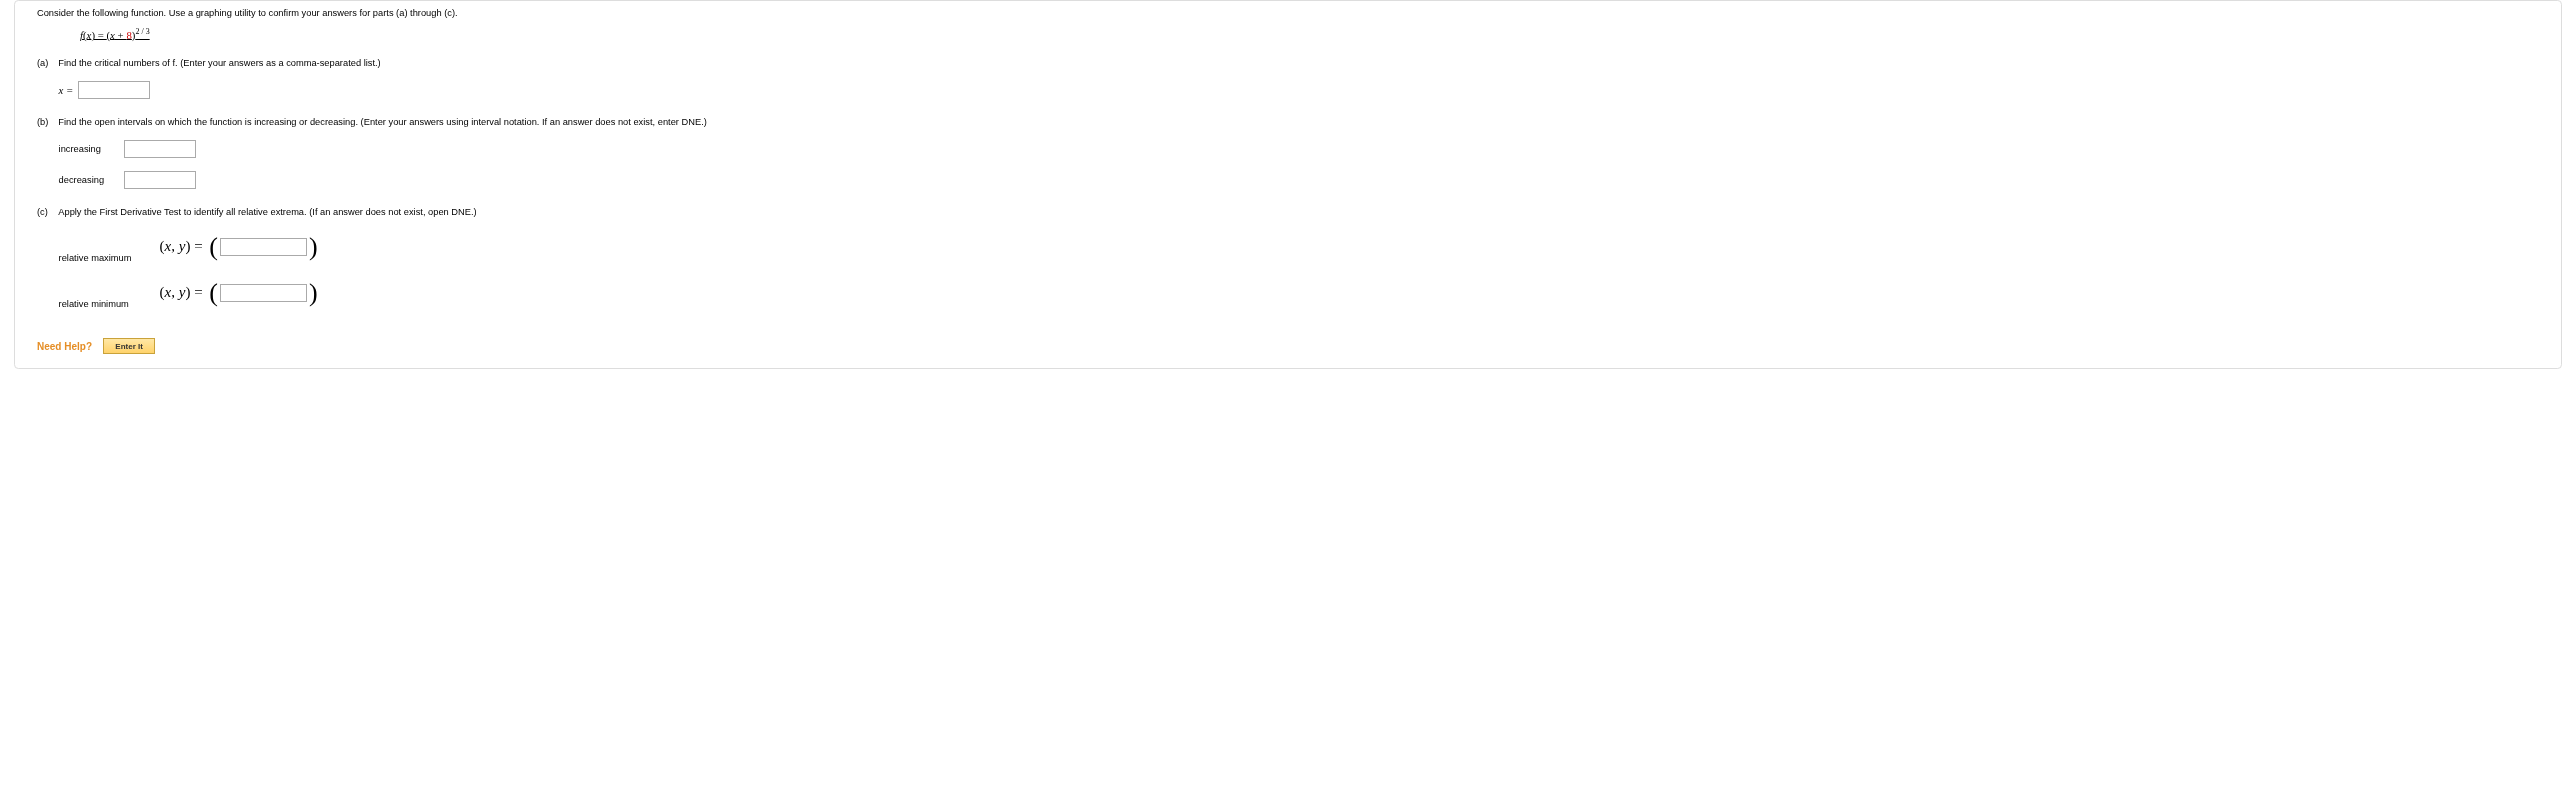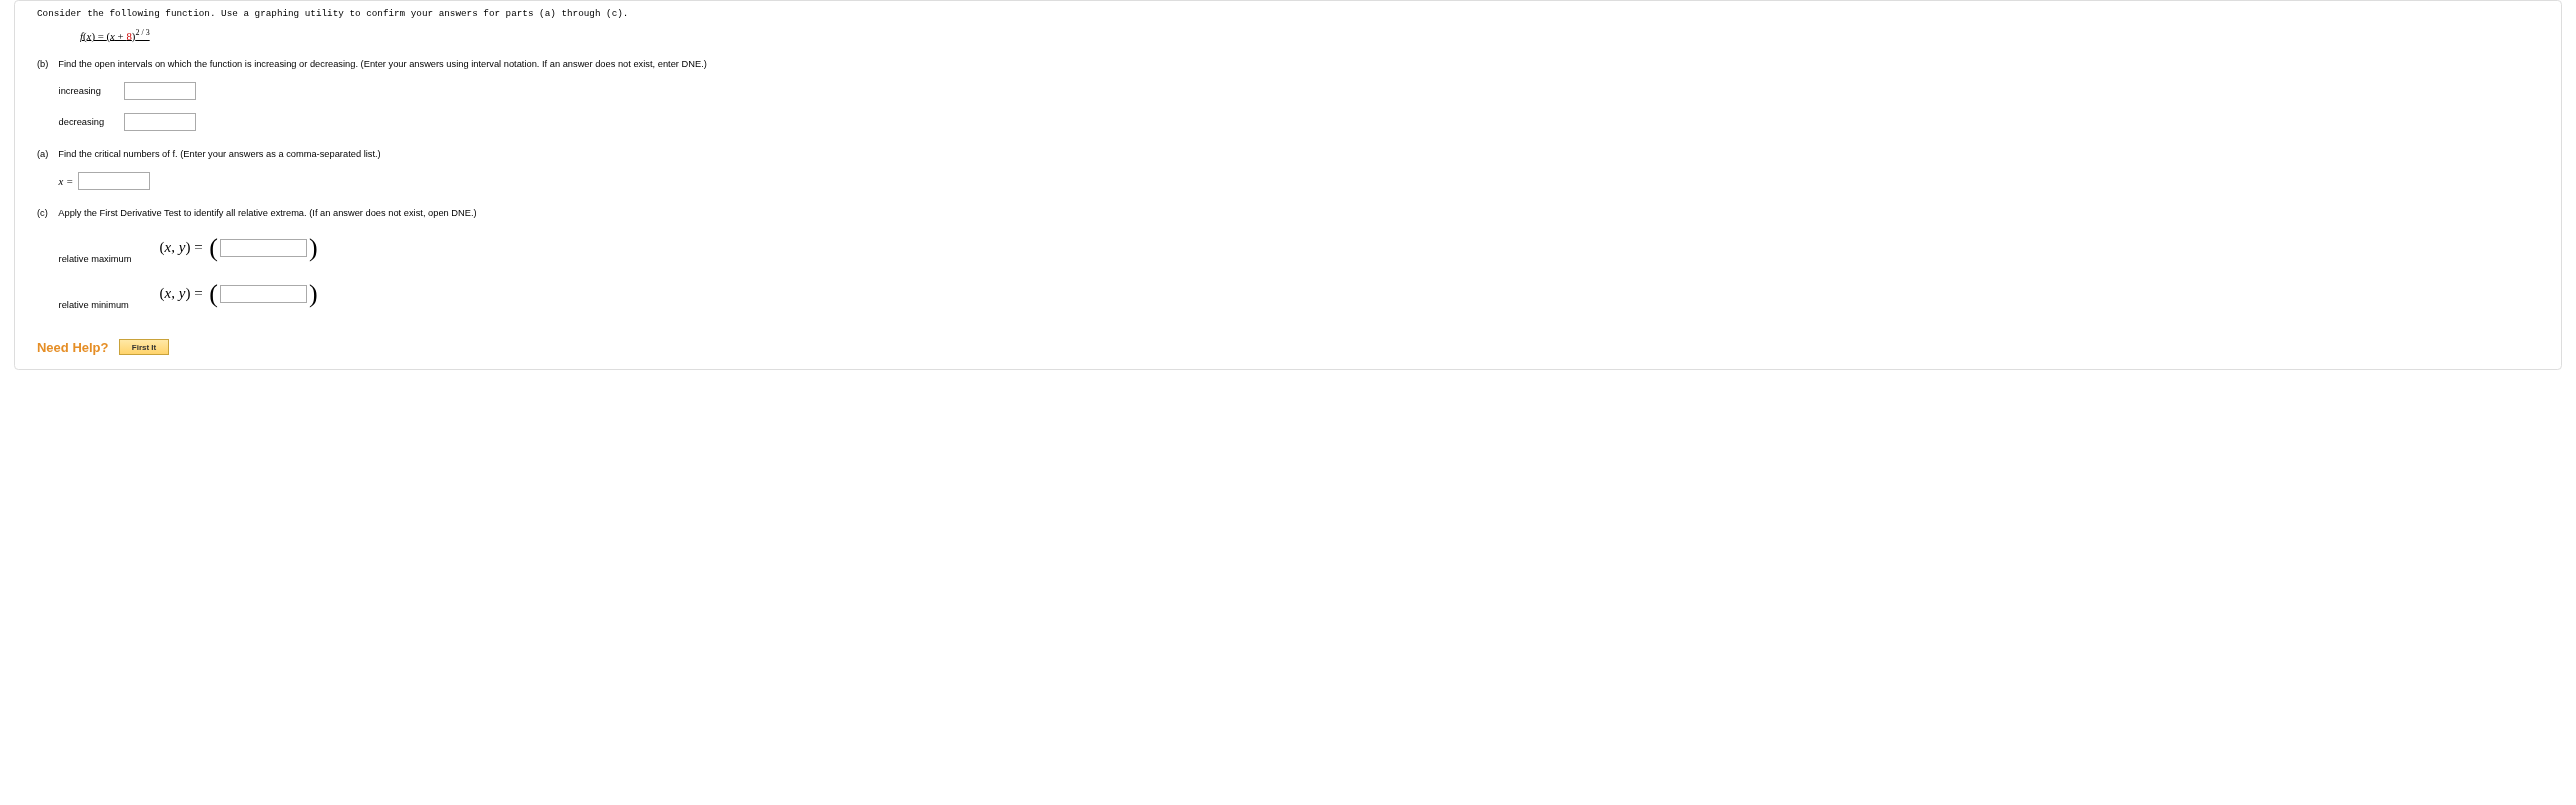--- a/index.html
+++ b/index.html
@@ -11,21 +11,20 @@
     background: #fff;
   }
   .container {
     border: 0.7px solid #ddd;
     border-radius: 4.3px;
     margin: 0 14.4px 14.4px 14.4px;
     padding: 7.2px 21.6px 14.4px 21.6px;
   }
   .intro {
     margin: 0 0 8.6px 0;
-    font-family: Liberation Mono, monospace;
   }
   .func-line {
     margin: 0 0 14.4px 43px;
     font-family: 'Times New Roman', serif;
     font-size: 10.8px;
     text-decoration: underline;
   }
   .func-line .fx { font-style: italic; }
   .func-line .red { color: #cc0000; }
   .func-line sup { font-size: 8px; vertical-align: super; }
@@ -85,21 +84,21 @@
     font-weight: 300;
   }
   .need-help {
     margin-top: 29px;
     display: flex;
     align-items: center;
   }
   .need-help-label {
     color: #e58e26;
     font-weight: bold;
-    font-size: 13px;
+    font-size: 10px;
     margin-right: 10.8px;
     font-family: Arial, sans-serif;
   }
   .read-it {
     background: linear-gradient(#ffe8a6, #ffd36b);
     border: 0.7px solid #c9a23a;
     font-size: 8px;
     font-weight: bold;
     padding: 2.2px 11.5px;
     cursor: pointer;
@@ -111,37 +110,37 @@
 
 <div class="container">
 
   <p class="intro">Consider the following function. Use a graphing utility to confirm your answers for parts (a) through (c).</p>
 
   <div class="func-line">
     <span class="fx">f</span>(<span class="fx">x</span>) = <span>(</span><span class="fx">x</span><span> + </span><span class="red">8</span><span>)</span><sup>2 / 3</sup>
   </div>
 
   <div class="part">
+    <span class="part-label">(a)</span>
+    <span class="part-body">Find the critical numbers of f. (Enter your answers as a comma-separated list.)</span>
+    <div class="answer-row">
+      <span class="lbl xlbl">x =</span>
+      <input class="ans" type="text" style="">
+    </div>
+  </div>
+
+  <div class="part">
     <span class="part-label">(b)</span>
     <span class="part-body">Find the open intervals on which the function is increasing or decreasing. (Enter your answers using interval notation. If an answer does not exist, enter DNE.)</span>
     <div class="answer-row">
       <span class="lbl">increasing</span>
       <input class="ans" type="text" style="">
     </div>
     <div class="answer-row">
       <span class="lbl">decreasing</span>
-      <input class="ans" type="text" style="">
-    </div>
-  </div>
-
-  <div class="part">
-    <span class="part-label">(a)</span>
-    <span class="part-body">Find the critical numbers of f. (Enter your answers as a comma-separated list.)</span>
-    <div class="answer-row">
-      <span class="lbl xlbl">x =</span>
       <input class="ans" type="text" style="">
     </div>
   </div>
 
   <div class="part">
     <span class="part-label">(c)</span>
     <span class="part-body">Apply the First Derivative Test to identify all relative extrema. (If an answer does not exist, open DNE.)</span>
 
     <div class="answer-row">
       <span class="lbl wide">relative maximum</span>
@@ -159,17 +158,17 @@
         <span>(</span><span class="it">x</span><span>, </span><span class="it">y</span><span>)  =</span>
       </span>
       <span class="paren">(</span>
       <input class="ans wide" type="text" style="">
       <span class="paren">)</span>
     </div>
   </div>
 
   <div class="need-help">
     <span class="need-help-label">Need Help?</span>
-    <button class="read-it">First It</button>
+    <button class="read-it">Enter It</button>
   </div>
 
 </div>
 
 
 </body></html>

